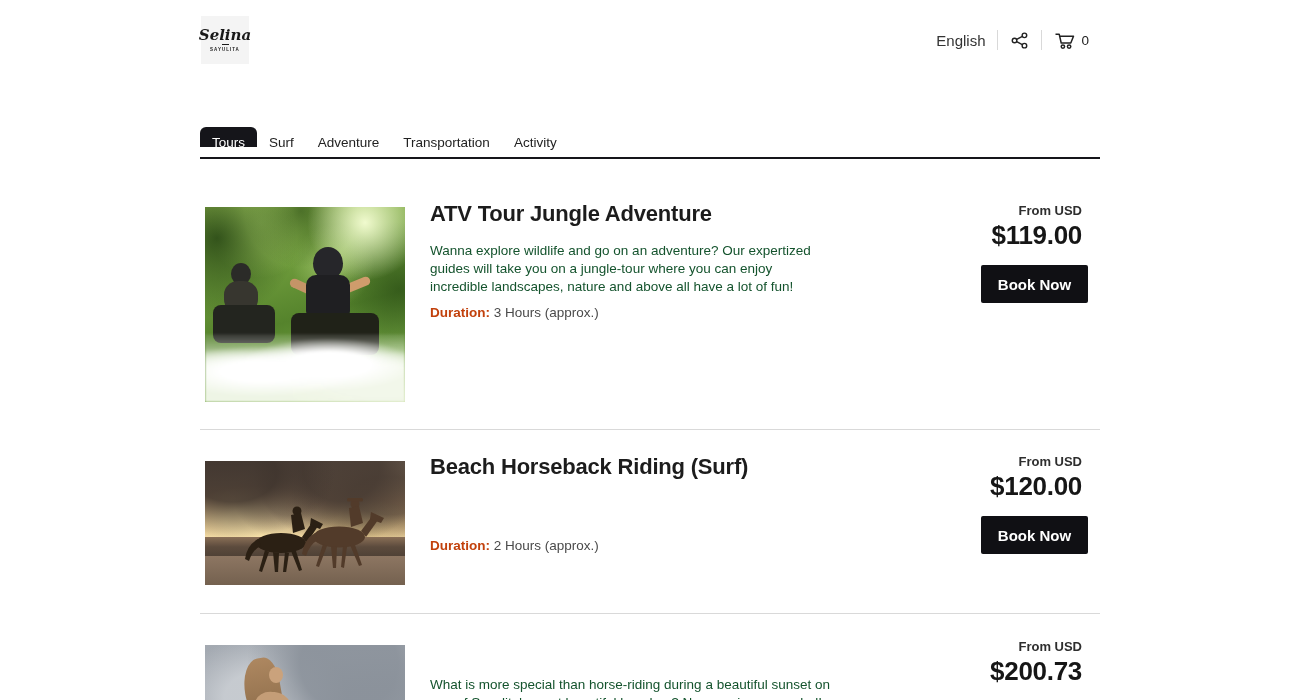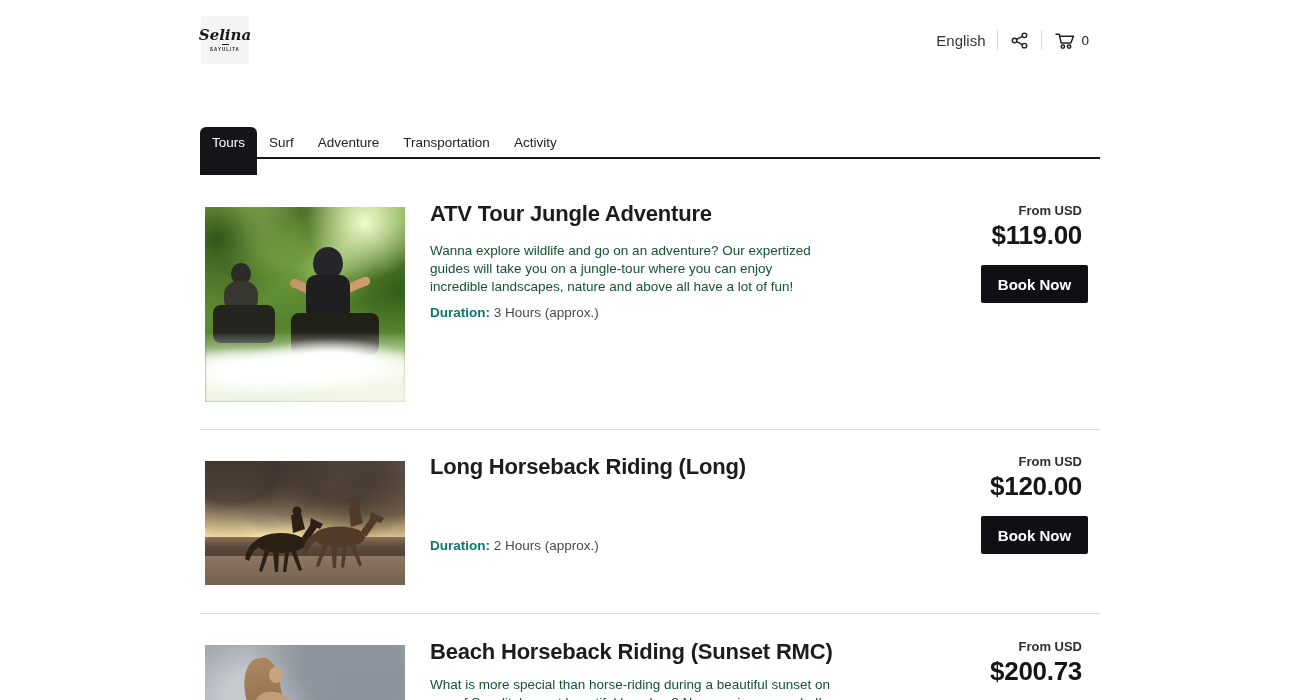--- a/index.html
+++ b/index.html
@@ -19,21 +19,21 @@
   .header-right { position:absolute; top:29px; right:211px; display:flex;
     align-items:center; height:22px; }
   .lang { font-size:15px; color:#333; cursor:pointer; }
   .vdiv { width:1px; height:20px; background:#d9d9d9; margin:0 12px; }
   .hicon { display:flex; align-items:center; cursor:pointer; }
   .cart-count { font-size:13.5px; color:#1c1c1c; margin-left:5px; }
 
   
   .tabs { position:absolute; left:200px; top:127px; width:900px; height:32px;
     display:flex; border-bottom:2px solid #15151a; }
-  .tab { height:48px; line-height:32px; padding:0 12px; font-size:13.5px;
+  .tab { height:20px; line-height:32px; padding:0 12px; font-size:13.5px;
     color:#222; cursor:pointer; white-space:nowrap; }
   .tab.active { background:#15151a; color:#fff; border-radius:6px 6px 0 0; }
 
   
   .rows { position:absolute; left:200px; top:159px; width:900px; }
   .row { position:relative; width:900px; }
   .row-1 { height:271px; border-bottom:1px solid #d9d9d9; }
   .row-2 { height:184px; border-bottom:1px solid #d9d9d9; }
   .row-3 { height:260px; }
 
@@ -51,21 +51,21 @@
 
   .t-desc { position:absolute; left:230px; width:400px; font-size:13.5px;
     line-height:18px; color:#14532d; }
   .row-1 .t-desc { top:83px; }
   .row-2 .t-desc { top:62px; }
   .row-3 .t-desc { top:62px; }
 
   .t-dur { position:absolute; left:230px; font-size:13.5px; color:#4a4a4a; }
   .row-1 .t-dur { top:146px; }
   .row-2 .t-dur { top:108px; }
-  .t-dur b { color:#0f766e; }
+  .t-dur b { color:#c2410c; }
 
   .pricebox { position:absolute; right:18px; text-align:right; }
   .row-1 .pricebox { top:44px; }
   .row-2 .pricebox { top:24px; }
   .row-3 .pricebox { top:25px; }
   .from { font-size:13px; font-weight:700; color:#2e2e2e; }
   .price { font-size:26px; font-weight:700; color:#161616; margin-top:2px;
     letter-spacing:-0.3px; }
 
   .book { position:absolute; right:12px; width:107px; height:38px;
@@ -235,41 +235,40 @@
               <path d="M26 43 L28 65 L31 65 L32 44 Z"></path>
               <path d="M45 42 L54 63 L57 62 L50 42 Z"></path>
               <path d="M38 43 L36 64 L39 65 L42 44 Z"></path>
               <circle cx="50" cy="1" r="4.5"></circle>
               <rect x="42" y="-5" width="16" height="3.5" rx="1.5"></rect>
               <path d="M44 5 L54 3 L58 20 L46 24 Z"></path>
             </g>
           </g>
         </svg>
       </div>
-      <div class="t-title">Long Horseback Riding (Long)</div>
+      <div class="t-title">Beach Horseback Riding (Surf)</div>
       <div class="t-dur">
         <b>Duration:</b>
         <span>2 Hours (approx.)</span>
       </div>
       <div class="pricebox">
         <div class="from">From USD</div>
         <div class="price">$120.00</div>
       </div>
       <button class="book">Book Now</button>
     </div>
 
     <div class="row row-3">
       <div class="thumb img-woman" title="woman-with-long-hair-against-cloudy-sky">
         <div class="layer w-clouds"></div>
         <div class="blob hair"></div>
         <div class="blob face"></div>
         <div class="blob shoulder"></div>
 
       </div>
-      <div class="t-title">Beach Horseback Riding (Sunset RMC)</div>
       <div class="t-desc">What is more special than horse-riding during a beautiful sunset on one of Sayulita's most beautiful beaches? No experience needed!</div>
       <div class="pricebox">
         <div class="from">From USD</div>
         <div class="price">$200.73</div>
       </div>
 
     </div>
 
   </div>
 </div>

